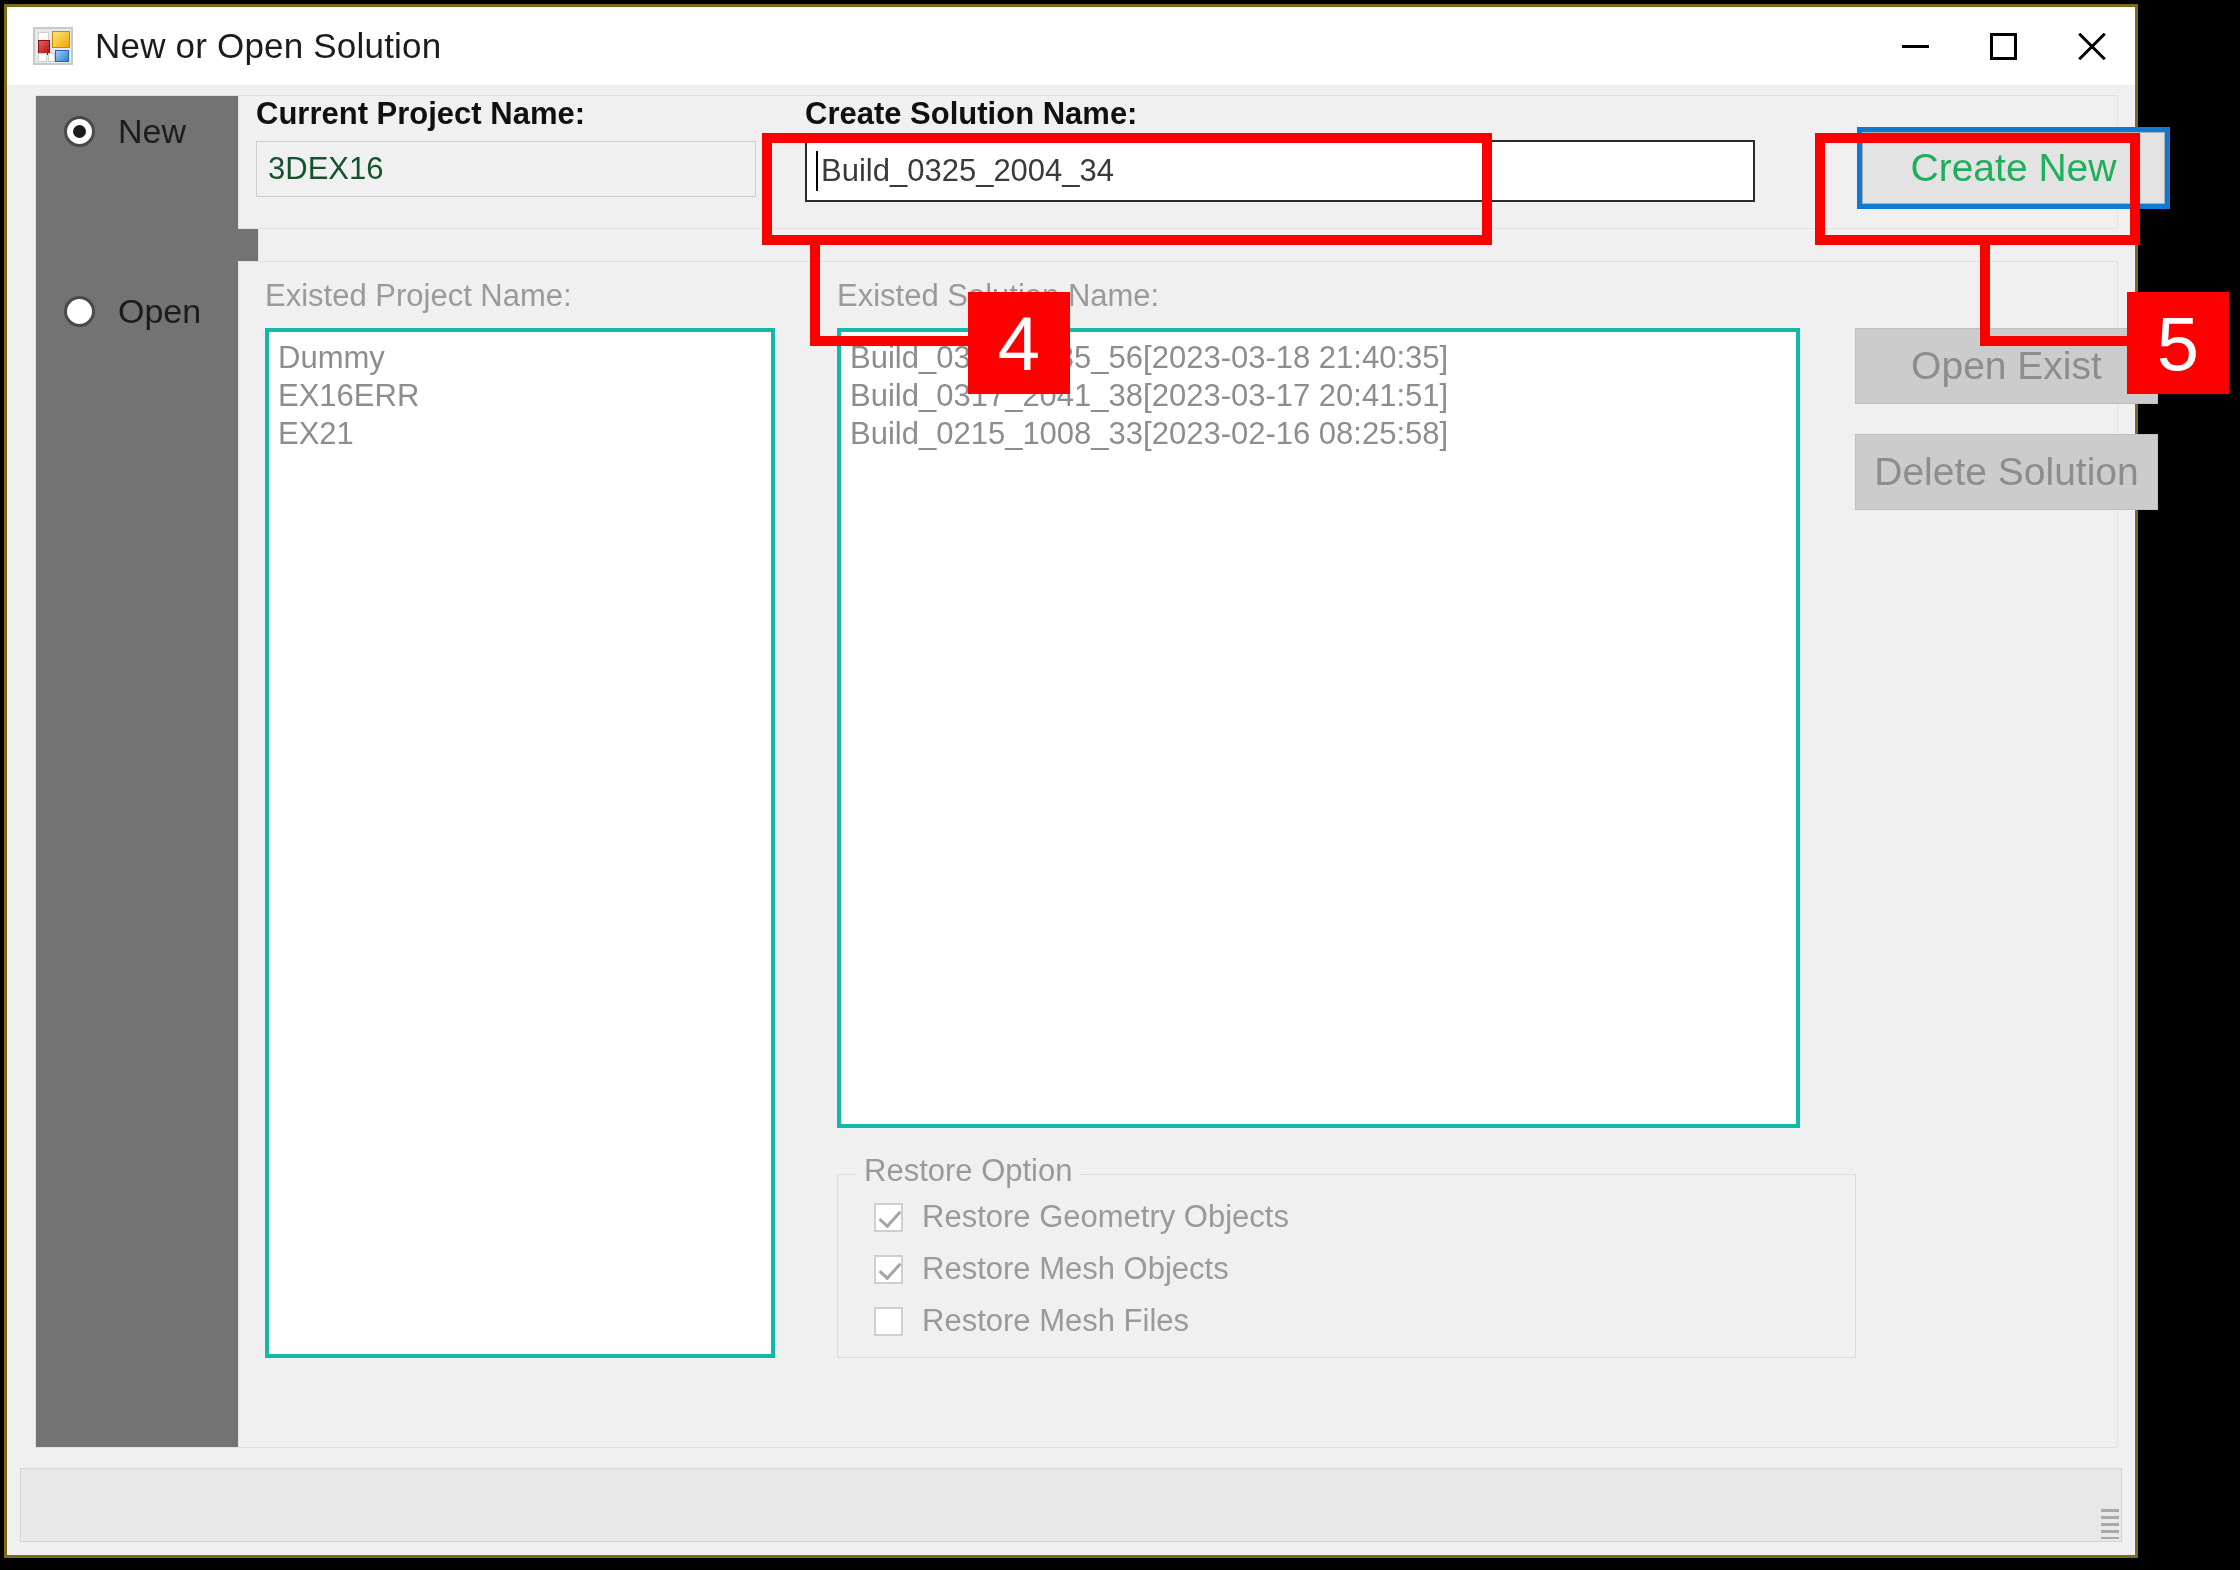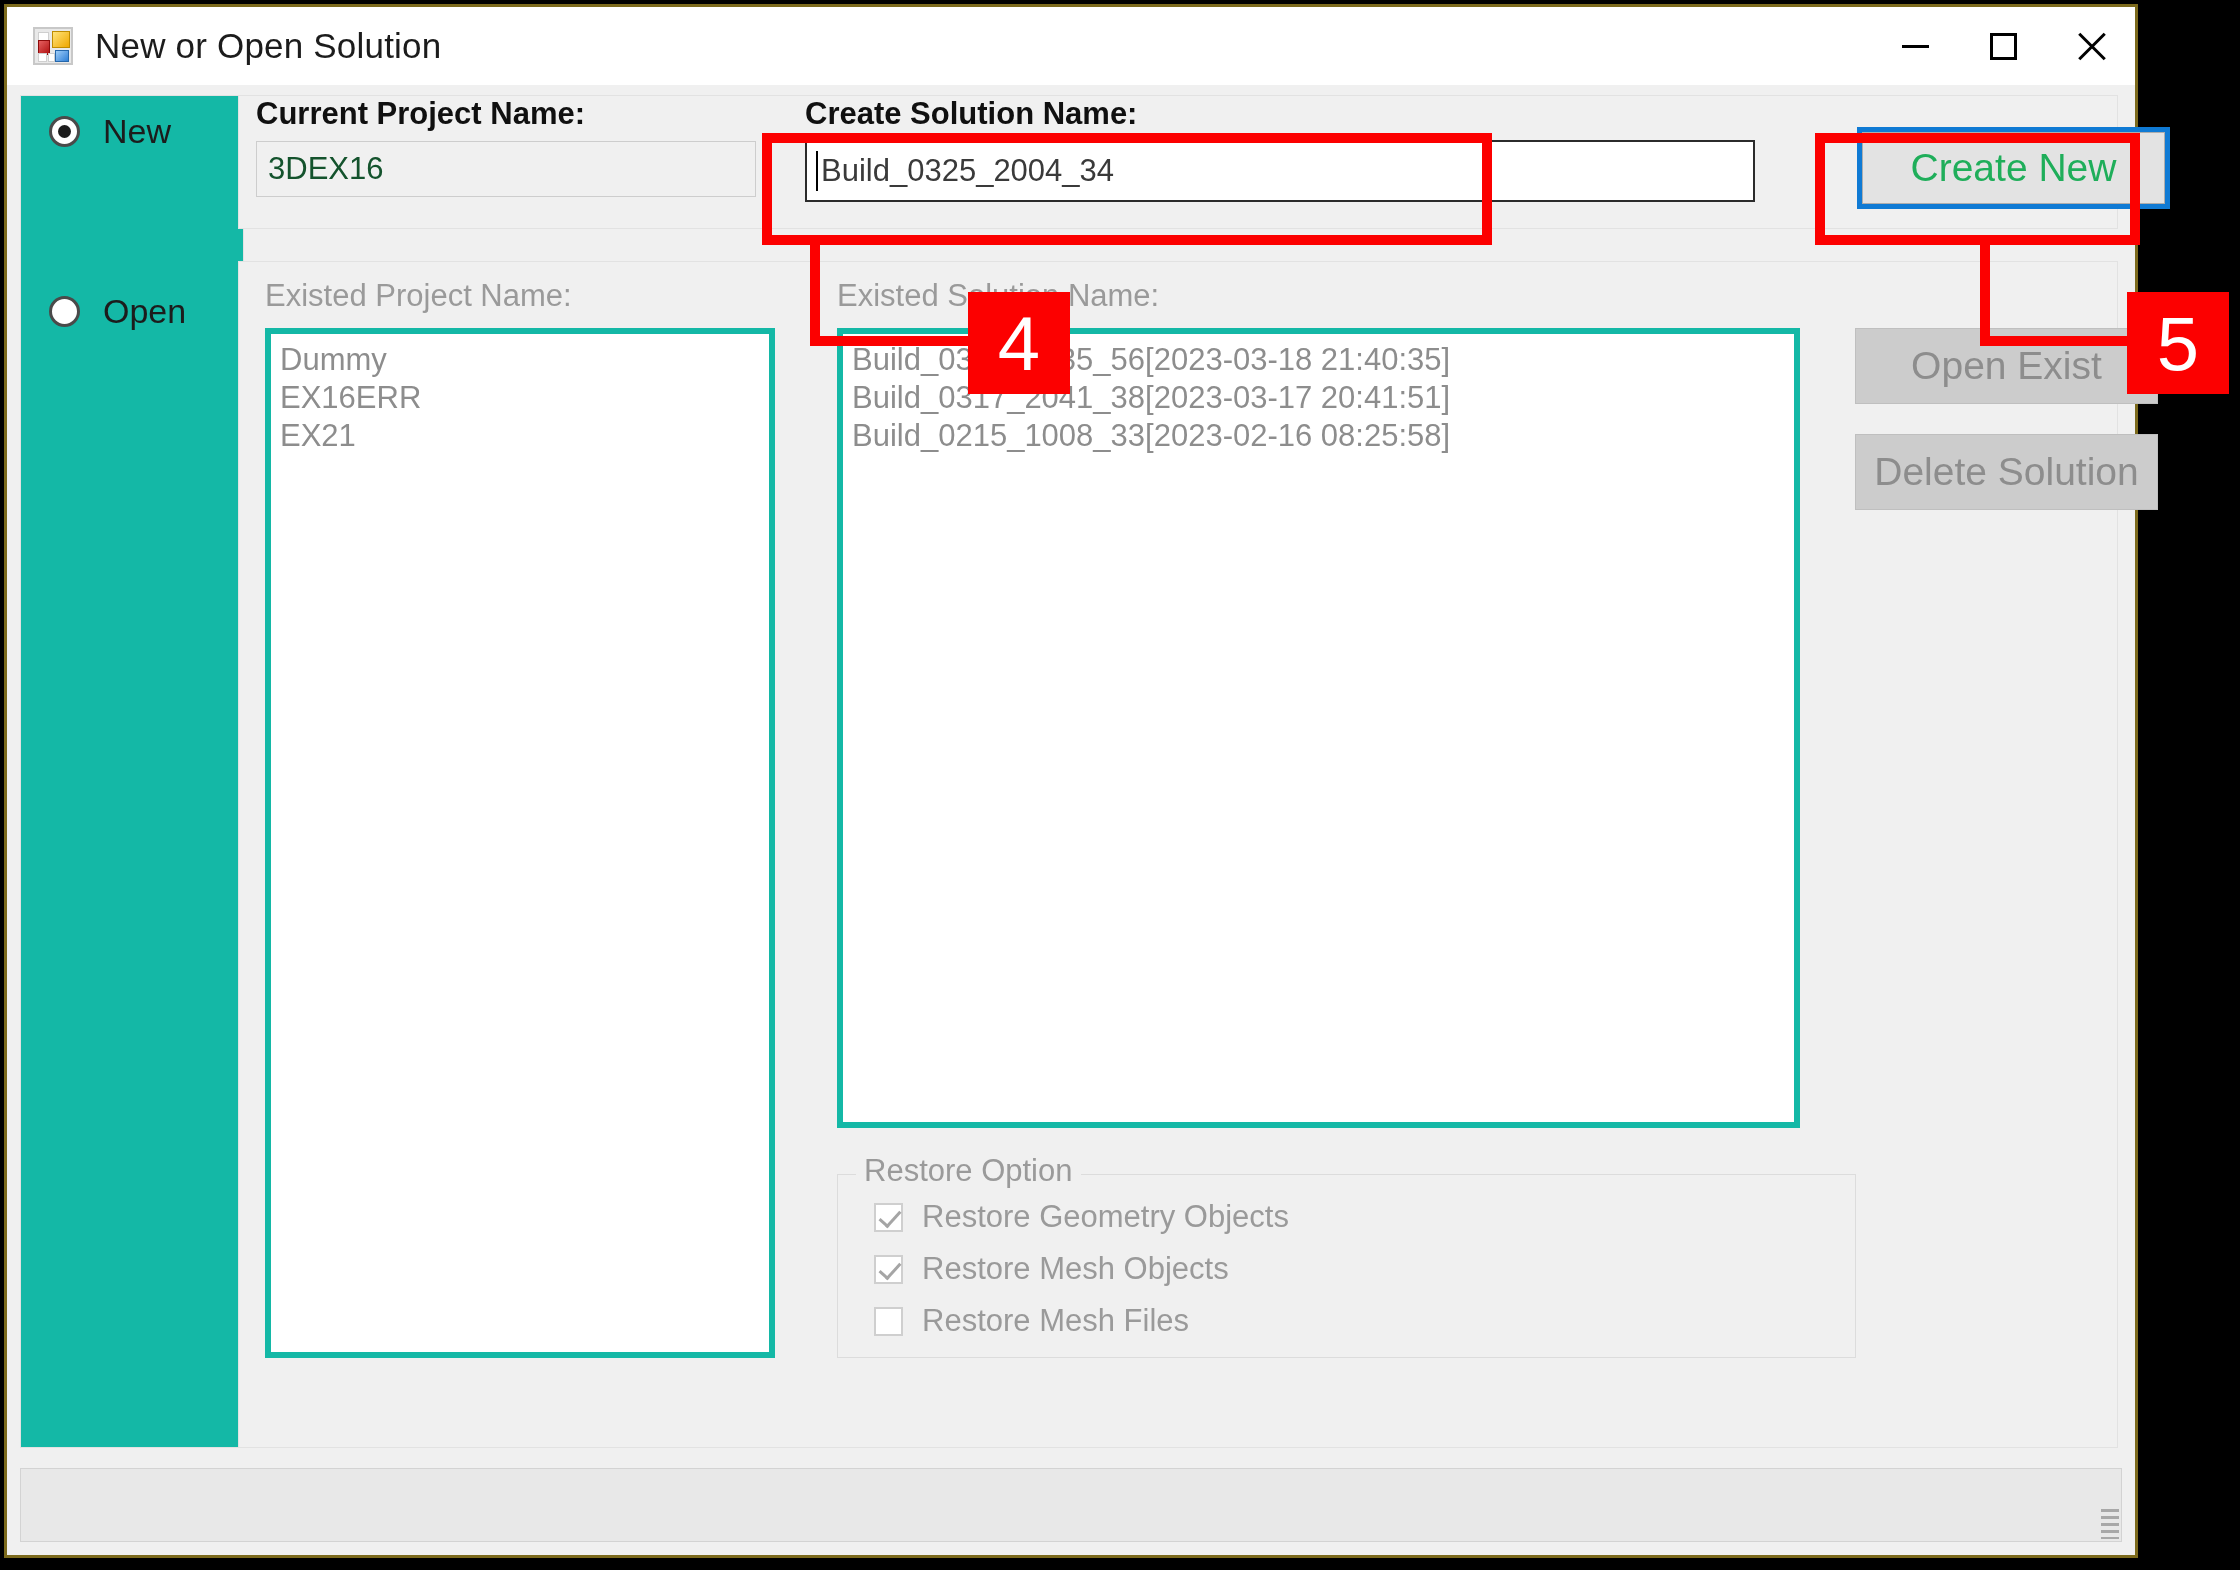--- a/index.html
+++ b/index.html
@@ -113,25 +113,25 @@
     position: absolute;
     left: 0; right: 0;
     top: 78px;
     bottom: 0;
     background: #f0f0f0;
   }
 
   
   #mode-panel {
     position: absolute;
-    left: 13px;
+    left: 28px;
     top: 10px;
     width: 224px;
     height: 1353px;
-    background: #14b8a6;
+    background: #737373;
     border: 1px solid #e2e2e2;
     box-sizing: border-box;
   }
   .radio-row {
     position: absolute;
     display: flex;
     align-items: center;
     left: 28px;
   }
   .radio-row.new  { top: 16px; }
@@ -237,21 +237,21 @@
     left: 1616px; top: 172px; width: 303px; height: 76px;
     background: #cccccc;
     border: 1px solid #bfbfbf;
     color: #8d8d8d;
   }
 
   
   .listbox {
     position: absolute;
     background: #ffffff;
-    border: 6px solid #14b8a6;
+    border: 4px solid #14b8a6;
     box-sizing: border-box;
     overflow: hidden;
     padding: 7px 0 0 9px;
   }
   #project-list  { left: 26px; top: 66px; width: 510px; height: 1030px; }
   #solution-list { left: 598px; top: 66px; width: 963px; height: 800px; }
   .listbox .row {
     font-size: 31px;
     color: #8d8d8d;
     line-height: 38px;

